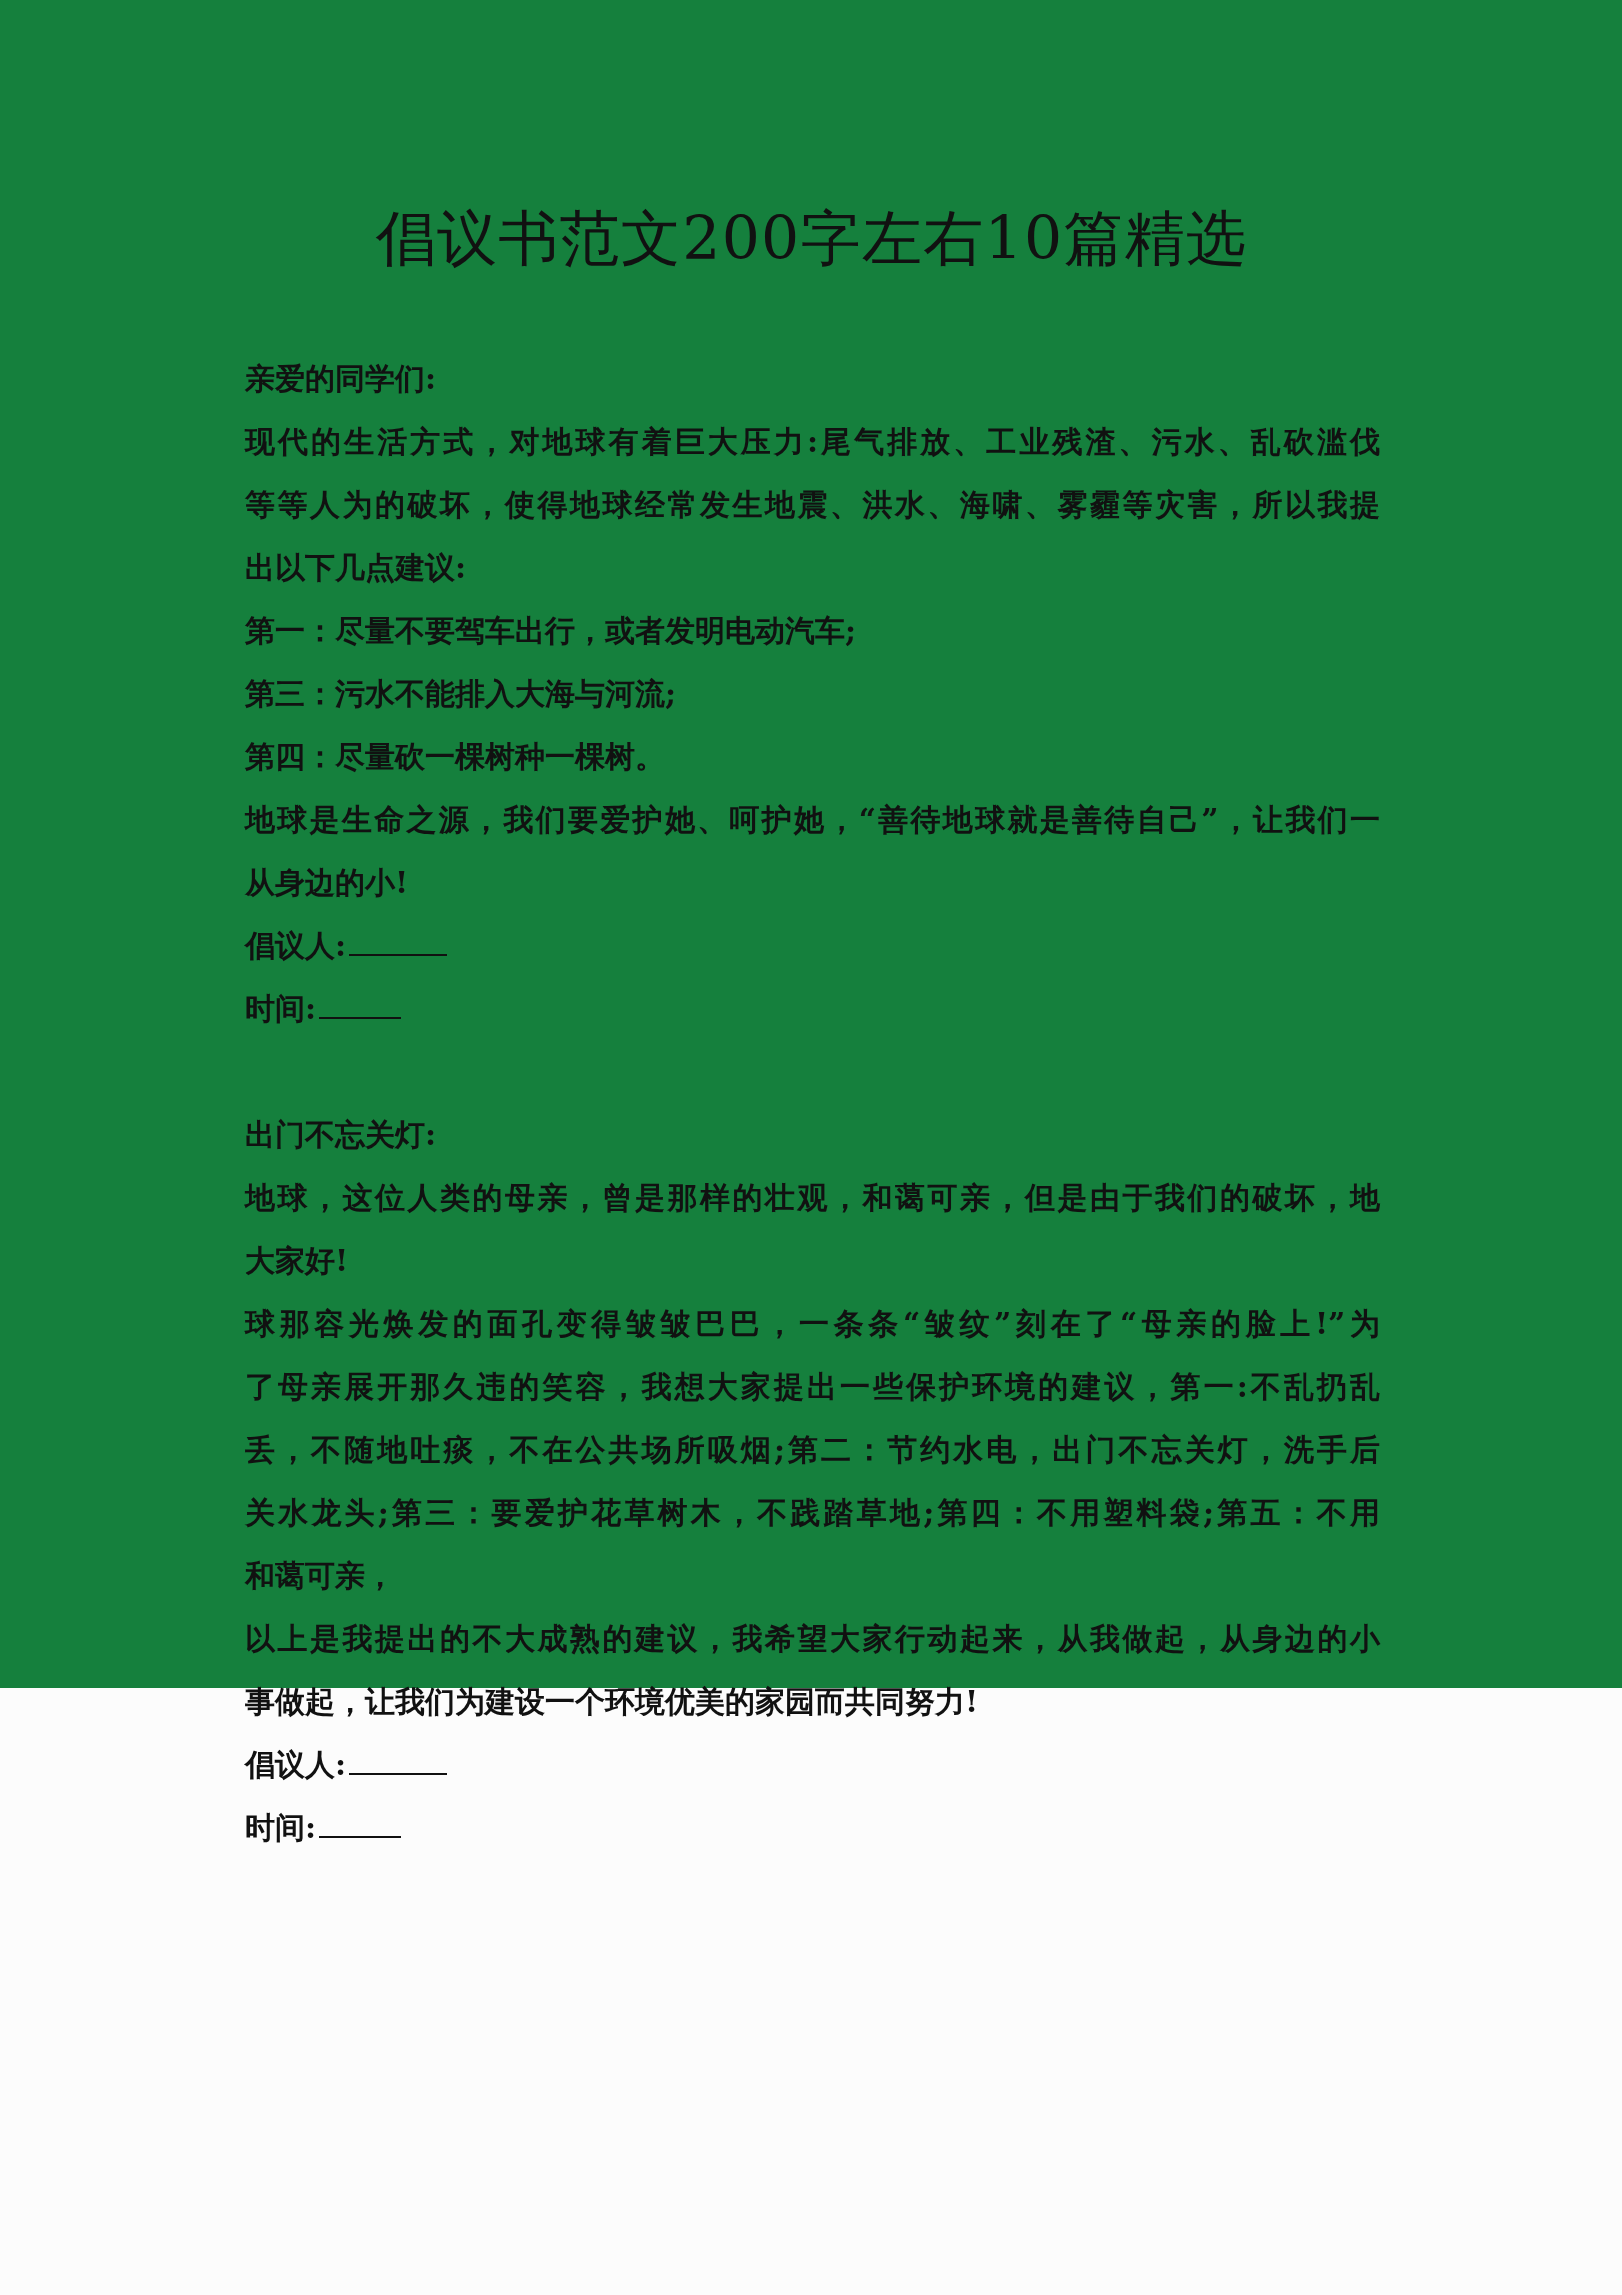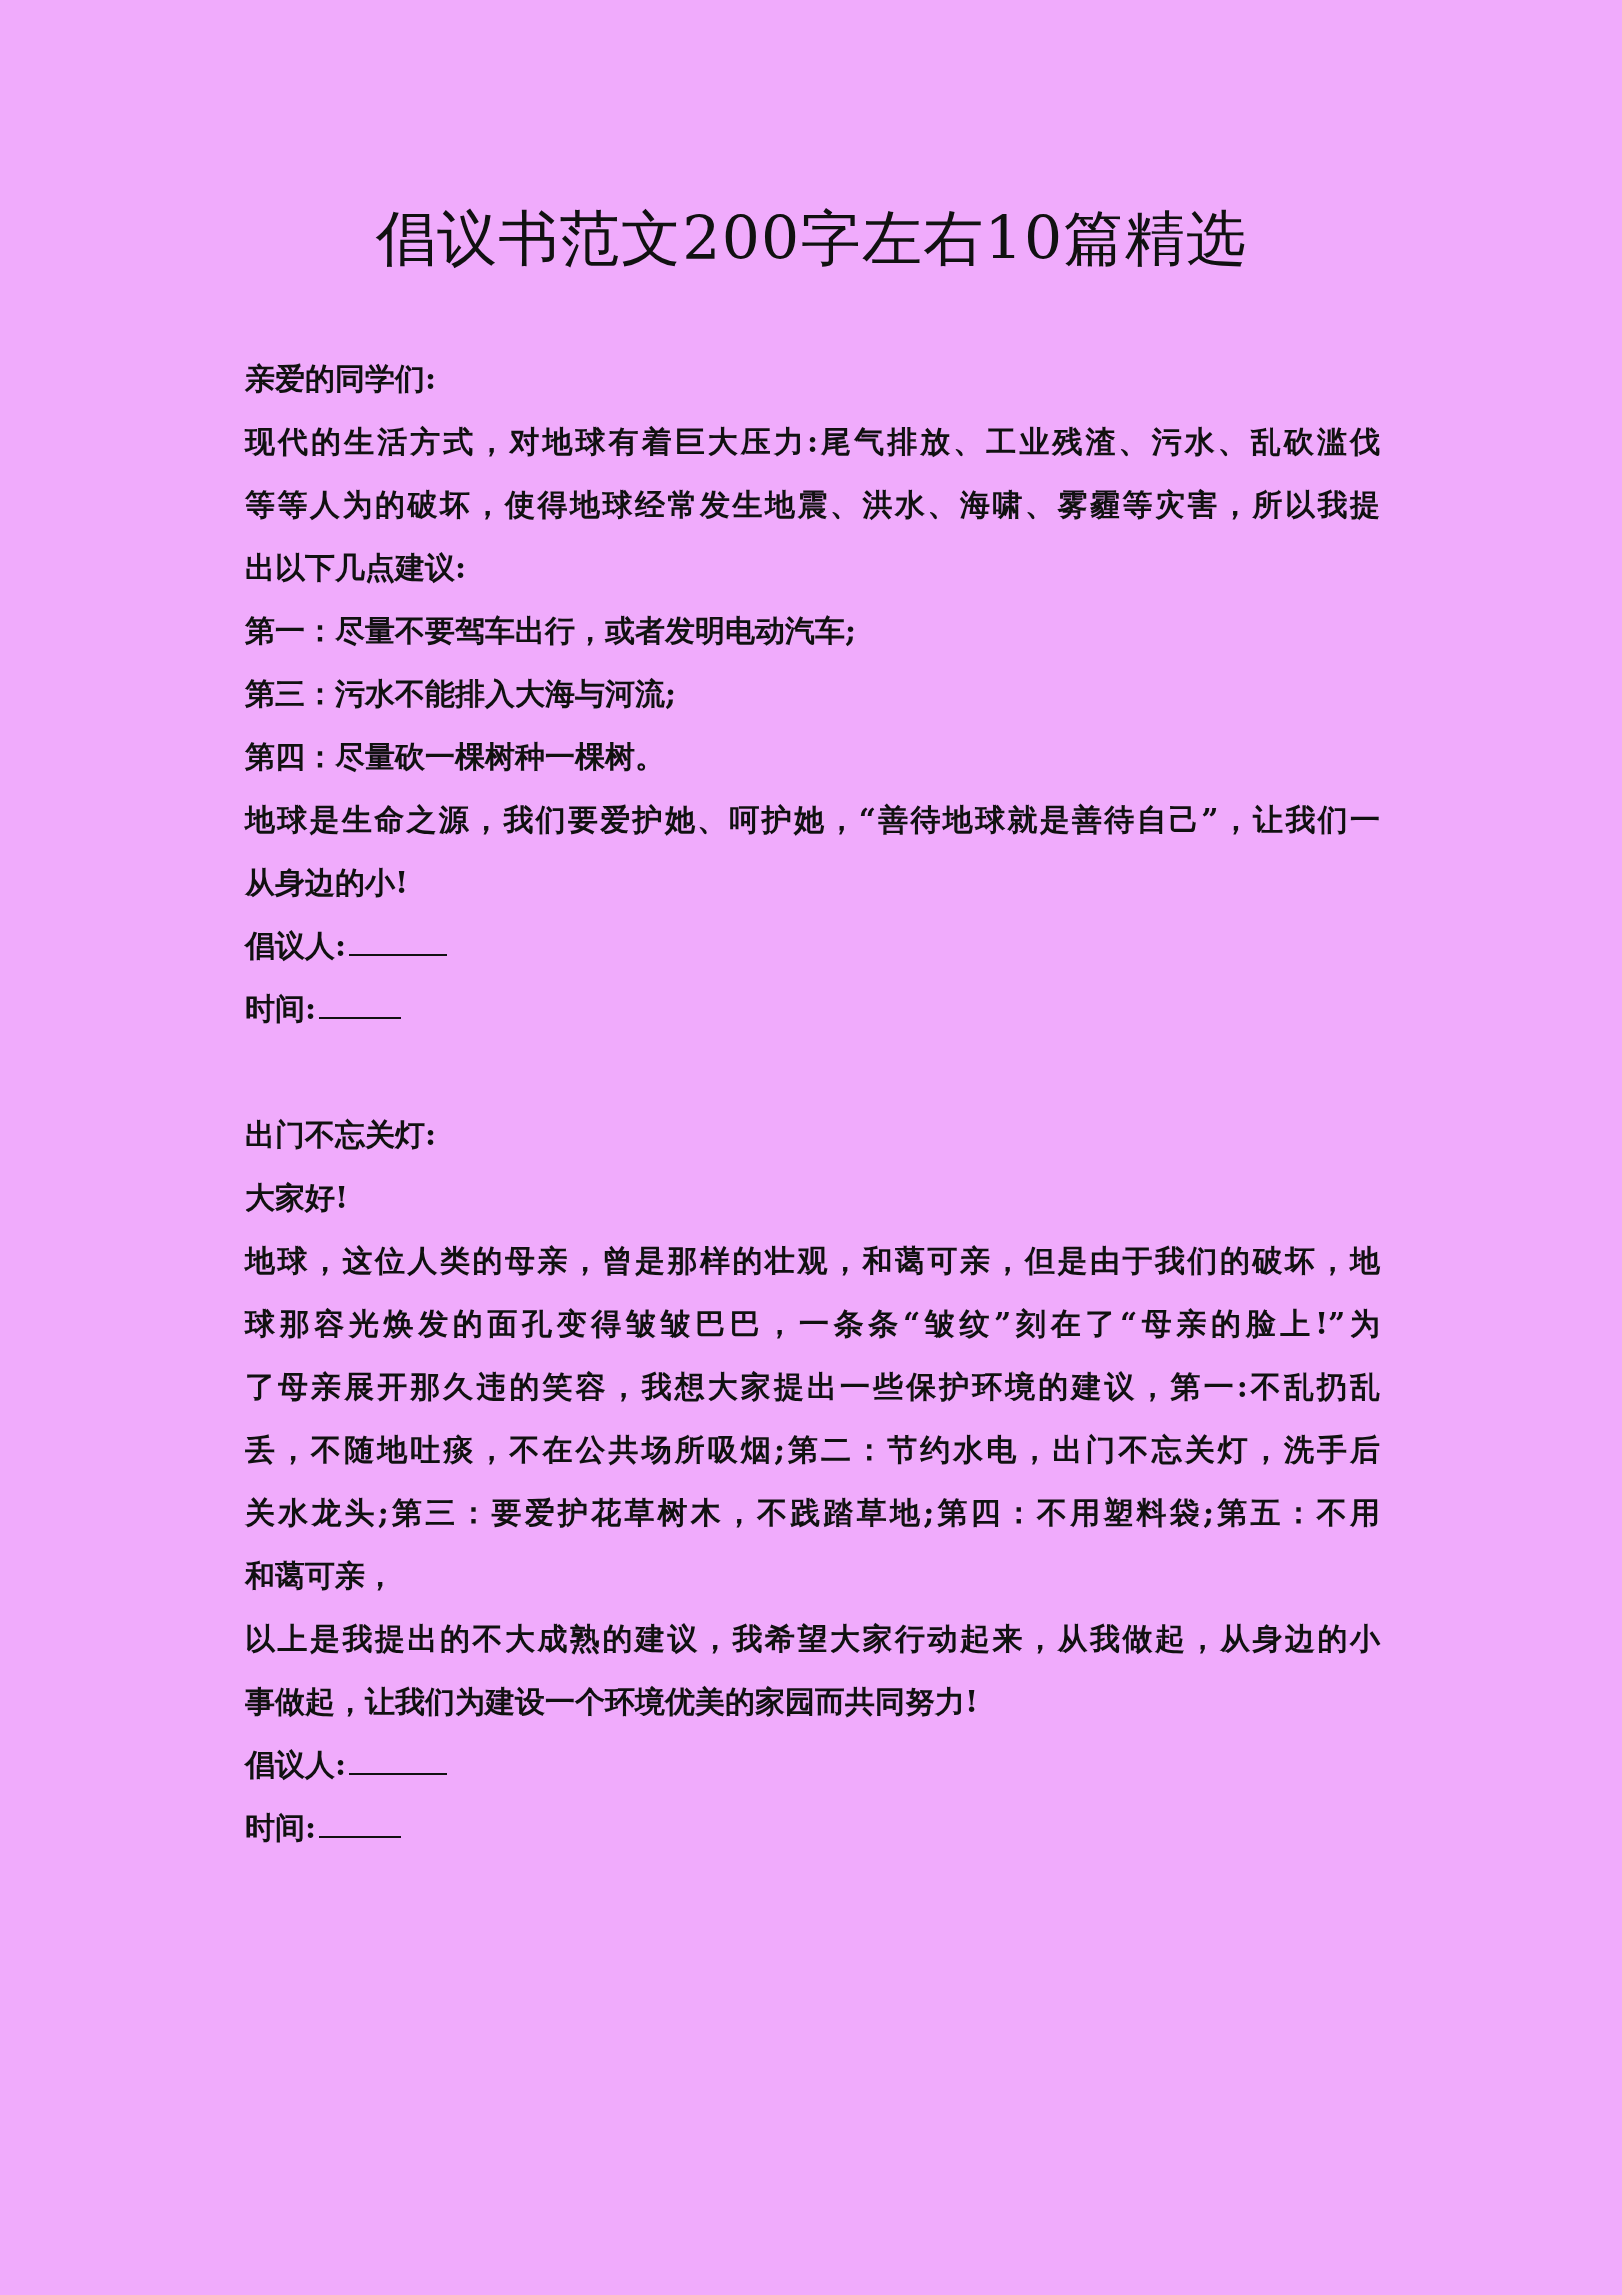--- a/index.html
+++ b/index.html
@@ -12,22 +12,22 @@
       height: 2295px;
       position: relative;
       overflow: hidden;
       font-family: "DejaVu Serif", "Liberation Serif", serif;
       color: #111111;
     }
     .page {
       position: absolute;
       left: 0; top: 0;
       width: 1623px;
-      height: 2295px;
-      background: #f0abfc;
+      height: 1688px;
+      background: #15803d;
     }
     .title {
       position: absolute;
       left: 0;
       top: 196px;
       width: 1623px;
       text-align: center;
       font-size: 60px;
       line-height: 85px;
       font-weight: normal;
@@ -98,22 +98,22 @@
       </span>
       <span class="sig">
         <span>时间:</span><span class="blank w-short"></span>
       </span>
     </div>
 
     <span class="gap"></span>
 
     <div>
       <span class="line short">出门不忘关灯:</span>
+      <span class="line">地球，这位人类的母亲，曾是那样的壮观，和蔼可亲，但是由于我们的破坏，地</span>
       <span class="line short">大家好!</span>
-      <span class="line">地球，这位人类的母亲，曾是那样的壮观，和蔼可亲，但是由于我们的破坏，地</span>
       <span class="line">球那容光焕发的面孔变得皱皱巴巴，一条条“皱纹”刻在了“母亲的脸上!”为</span>
       <span class="line">了母亲展开那久违的笑容，我想大家提出一些保护环境的建议，第一:不乱扔乱</span>
       <span class="line">丢，不随地吐痰，不在公共场所吸烟;第二：节约水电，出门不忘关灯，洗手后</span>
       <span class="line">关水龙头;第三：要爱护花草树木，不践踏草地;第四：不用塑料袋;第五：不用</span>
       <span class="line short">和蔼可亲，</span>
       <span class="line">以上是我提出的不大成熟的建议，我希望大家行动起来，从我做起，从身边的小</span>
       <span class="line short">事做起，让我们为建设一个环境优美的家园而共同努力!</span>
       <span class="sig">
         <span>倡议人:</span><span class="blank w-long"></span>
       </span>

